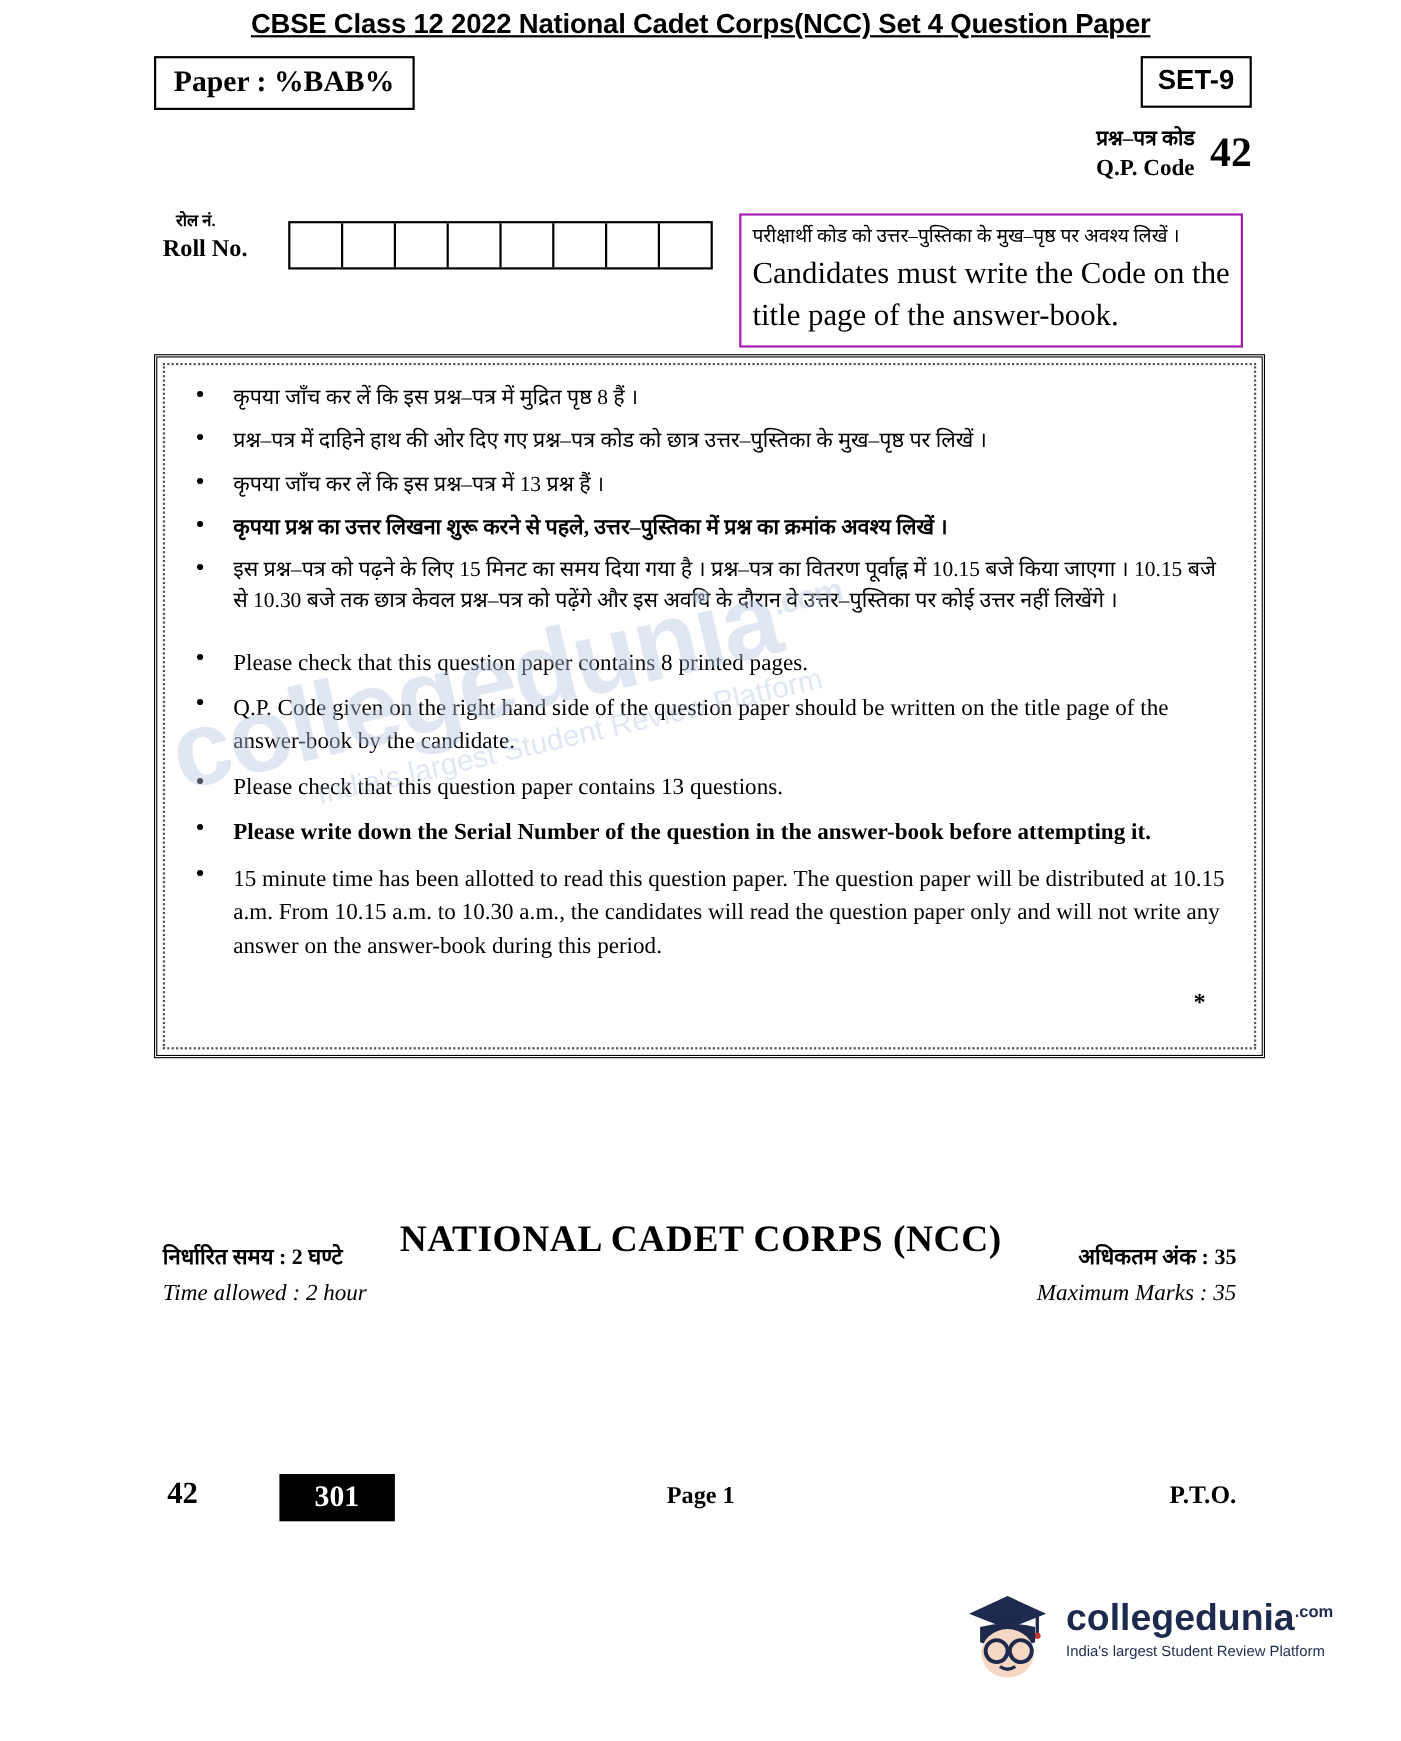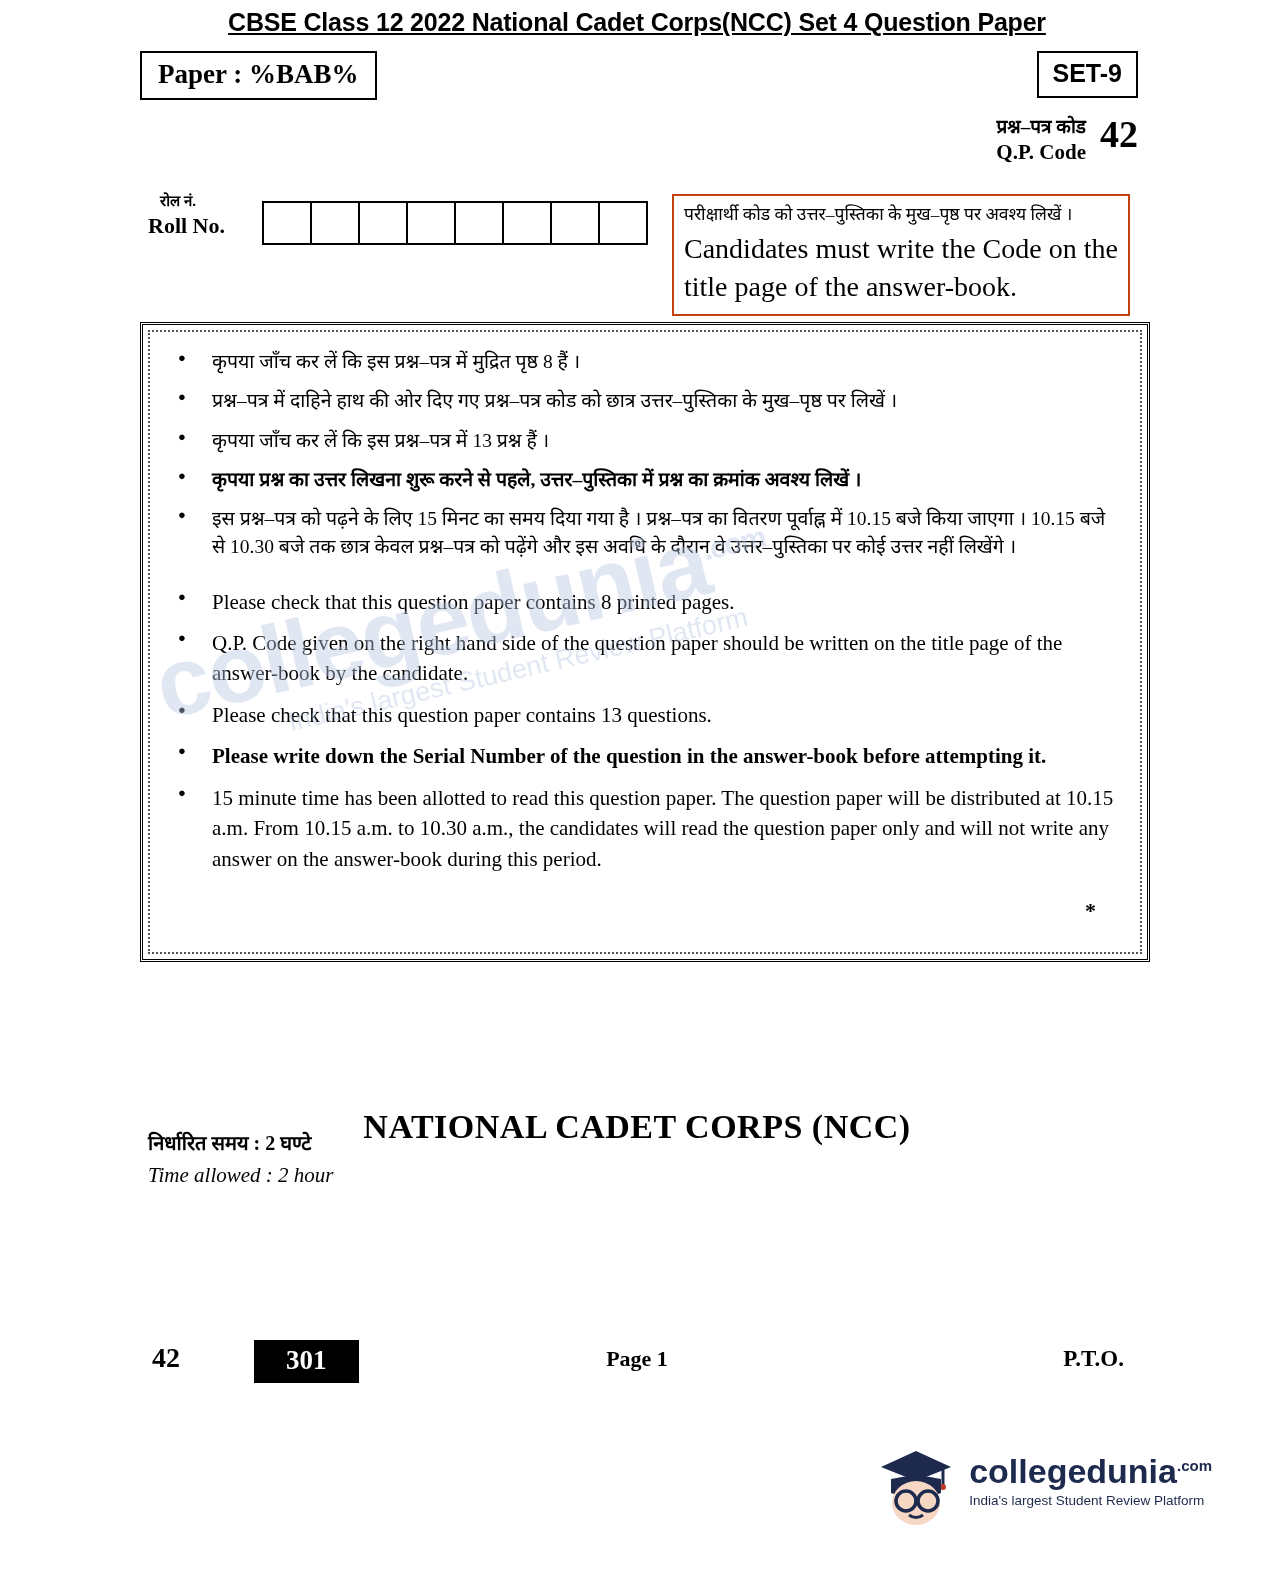--- a/index.html
+++ b/index.html
@@ -59,21 +59,21 @@
     font-size: 25px;
     font-family: "Liberation Sans", sans-serif;
   }
 
   
   .qp-wrap {
     position: absolute;
     right: 136px;
     top: 115px;
     display: flex;
-    align-items: flex-start;
+    align-items: center;
     gap: 14px;
   }
   .qp-labels {
     text-align: right;
     line-height: 1.25;
   }
   .qp-hindi { font-size: 19px; font-weight: bold; }
   .qp-eng { font-size: 21px; font-weight: bold; }
   .qp-code-num {
     font-size: 38px;
@@ -110,21 +110,21 @@
     height: 40px;
     border-right: 2px solid #000;
   }
   .roll-cell:last-child { border-right: none; }
 
   .cand-note {
     position: absolute;
     left: 672px;
     top: 8px;
     width: 458px;
-    border: 2px solid #c2410c;
+    border: 2px solid #a21caf;
     box-sizing: border-box;
     padding: 7px 10px 9px 10px;
     line-height: 1.34;
   }
   .cand-note .hi { font-size: 17.5px; }
   .cand-note .en { font-size: 28px; margin-top: 4px; }
 
   
   .instr-outer {
     position: absolute;
@@ -425,20 +425,24 @@
     <div class="wm-sub">India's largest Student Review Platform</div>
   </div>
 
 
   <div class="subject-en">NATIONAL CADET CORPS (NCC)</div>
 
   <div class="tm left">
     <div class="hi">निर्धारित समय : 2 घण्टे</div>
     <div class="en">Time allowed : 2 hour</div>
   </div>
+  <div class="tm right">
+    <div class="hi">अधिकतम अंक : 35</div>
+    <div class="en">Maximum Marks : 35</div>
+  </div>
 
   <div class="footer">
     <div class="f-code">42</div>
     <div class="f-paper">301</div>
     <div class="f-page">Page 1</div>
     <div class="f-pto">P.T.O.</div>
   </div>
 
   <div class="logo">
     <div class="logo-face">

